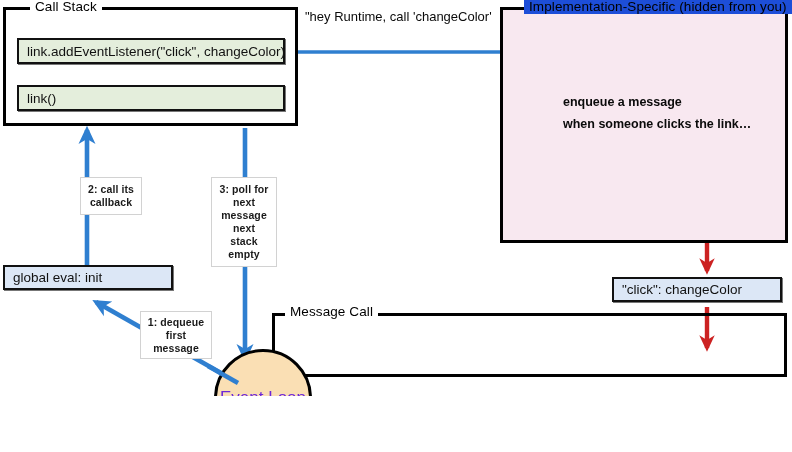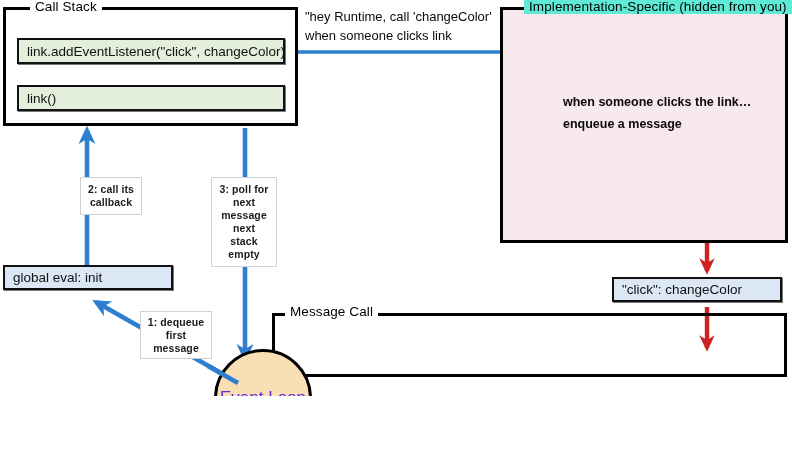--- a/index.html
+++ b/index.html
@@ -31,21 +31,21 @@
   .grouplabel {
     position: absolute;
     background: #ffffff;
     padding: 0 5px;
     font-size: 13.5px;
     color: #000000;
     white-space: nowrap;
     line-height: 14px;
     letter-spacing: 0.1px;
   }
-  .grouplabel.onpink { background: #5eead4; }
+  .grouplabel.onpink { background: #1d4ed8; }
 
   
   .frame {
     position: absolute;
     border: 2px solid #111111;
     box-sizing: border-box;
     display: flex;
     align-items: center;
     padding-left: 8px;
     font-size: 13.5px;
@@ -162,29 +162,28 @@
   <div class="frame green" style="left:17px; top:38px; width:268px; height:26px;">
     <span>link.addEventListener("click", changeColor)</span>
   </div>
 
   <div class="frame green" style="left:17px; top:85px; width:268px; height:26px;">
     <span>link()</span>
   </div>
 
   <div class="freetext" style="left:305px; top:7px;">
     <div>"hey Runtime, call 'changeColor'</div>
-    <div>when someone clicks link</div>
   </div>
 
   <div class="groupbox pinkfill" style="left:500px; top:7px; width:288px; height:236px;"></div>
   <div class="grouplabel onpink" style="left:524px; top:0px;">Implementation-Specific (hidden from you)</div>
 
   <div class="freetext" style="left:563px; top:91px; font-size:12.5px; line-height:22px; font-weight:700;">
+    <div>enqueue a message</div>
     <div>when someone clicks the link…</div>
-    <div>enqueue a message</div>
   </div>
 
   <div class="frame blue" style="left:612px; top:277px; width:170px; height:25px;">
     <span>"click": changeColor</span>
   </div>
 
   <div class="groupbox" style="left:272px; top:313px; width:515px; height:64px;"></div>
   <div class="grouplabel" style="left:285px; top:305px;">Message Call</div>
 
   <div class="frame blue" style="left:3px; top:265px; width:170px; height:25px;">

